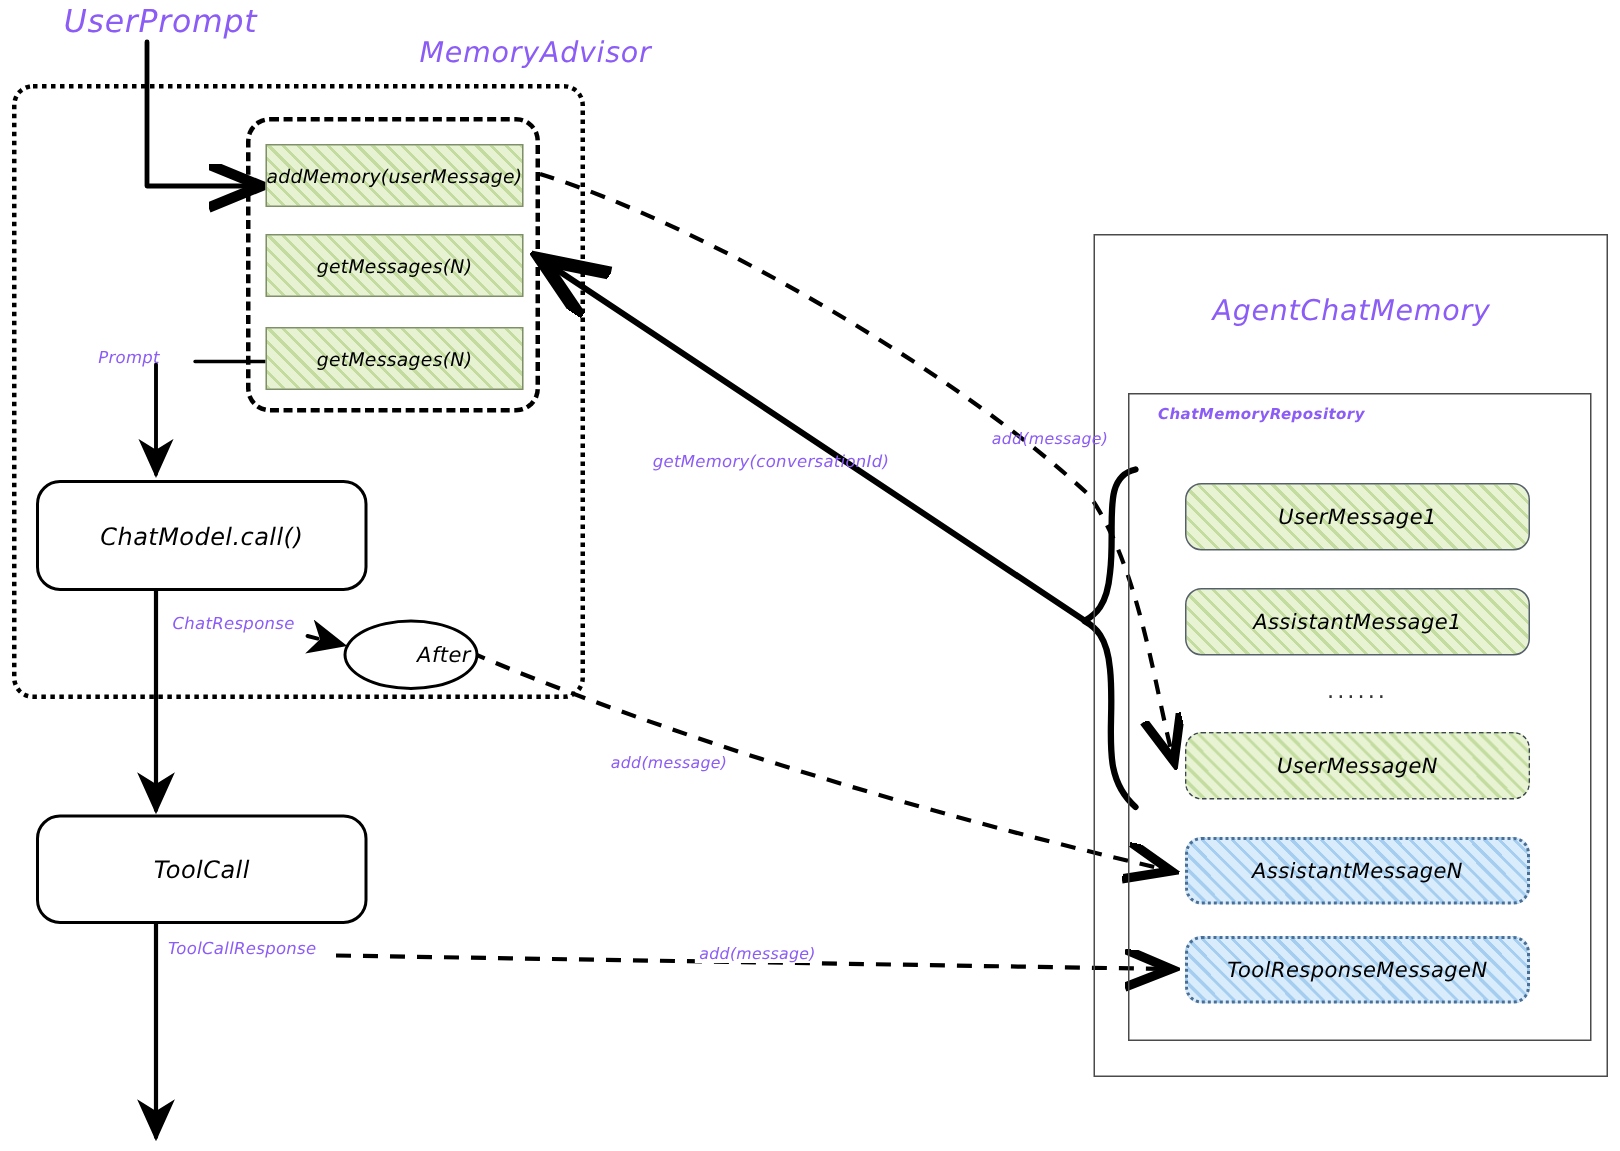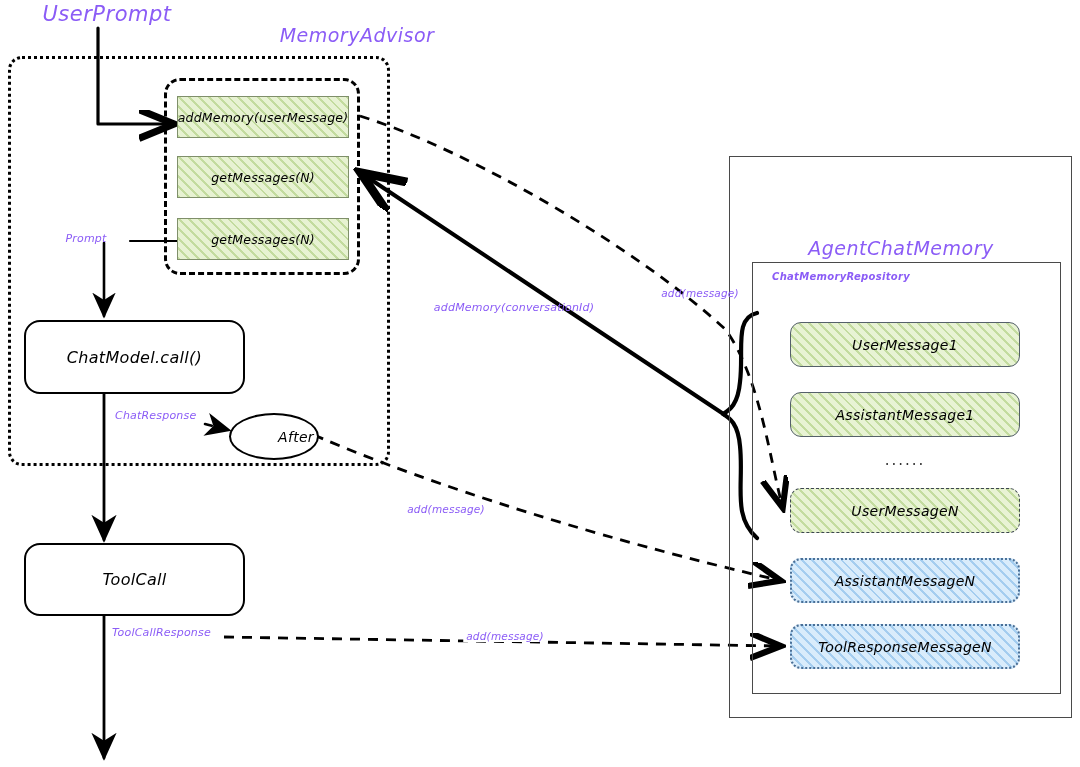--- a/index.html
+++ b/index.html
@@ -144,31 +144,31 @@
     <span class="msg-txt">AssistantMessageN</span>
   </div>
   <div class="box bluebox" style="left:790px;top:624px;width:230px;height:45px;">
     <span class="msg-txt">ToolResponseMessageN</span>
   </div>
 
   <div class="lbl title-xl ctr" style="left:107px;top:2px;">UserPrompt</div>
 
   <div class="lbl title-lg ctr" style="left:357px;top:24px;">MemoryAdvisor</div>
 
-  <div class="lbl title-lg ctr" style="left:901px;top:196px;margin-top:41px;">AgentChatMemory</div>
+  <div class="lbl title-lg ctr" style="left:901px;top:196px;">AgentChatMemory</div>
 
   <div class="lbl title-md" style="left:772px;top:271px;">ChatMemoryRepository</div>
 
   <div class="lbl edge-txt ctr" style="left:86px;top:232px;">Prompt</div>
 
   <div class="lbl edge-txt" style="left:115px;top:409px;">ChatResponse</div>
 
   <div class="lbl edge-txt" style="left:112px;top:626px;">ToolCallResponse</div>
 
   <div class="lbl edge-txt-sm ctr" style="left:700px;top:287px;">add(message)</div>
 
-  <div class="lbl edge-txt ctr" style="left:514px;top:301px;">addMemory(conversationId)</div>
+  <div class="lbl edge-txt ctr" style="left:514px;top:301px;">getMemory(conversationId)</div>
 
   <div class="lbl edge-txt-sm ctr" style="left:446px;top:503px;">add(message)</div>
 
   <div class="lbl edge-txt-sm ctr" style="left:505px;top:630px;background:#fff;padding:0 3px;">add(message)</div>
 
 </div>
 
 </body></html>

